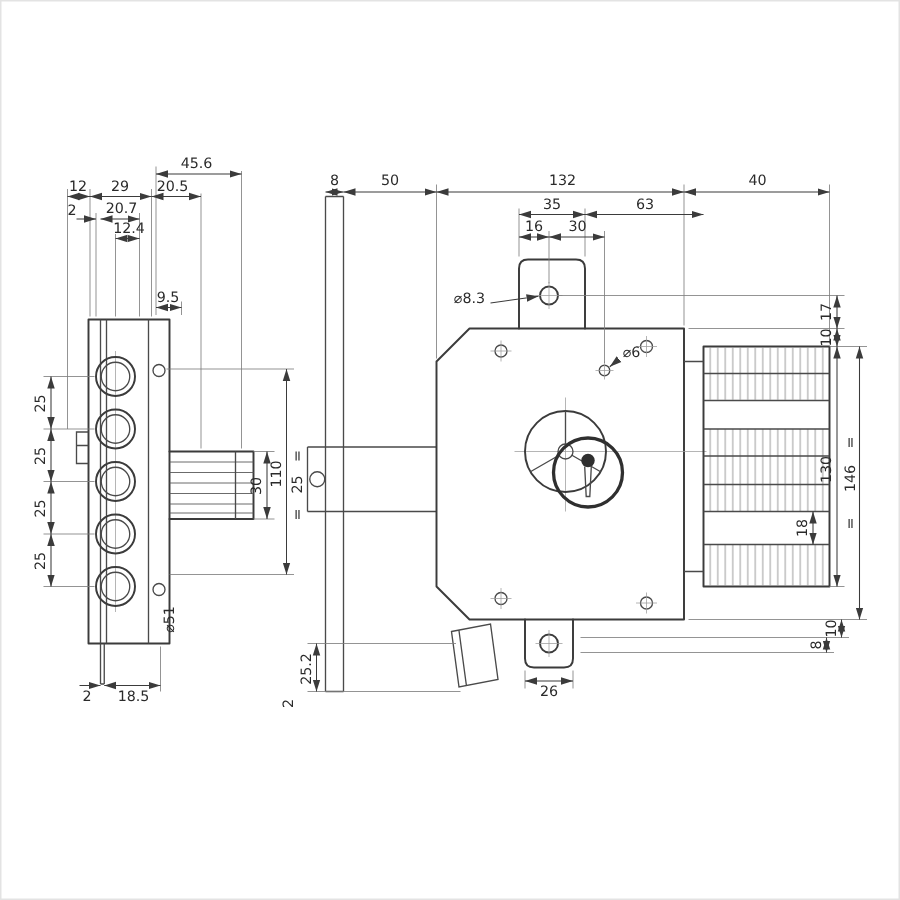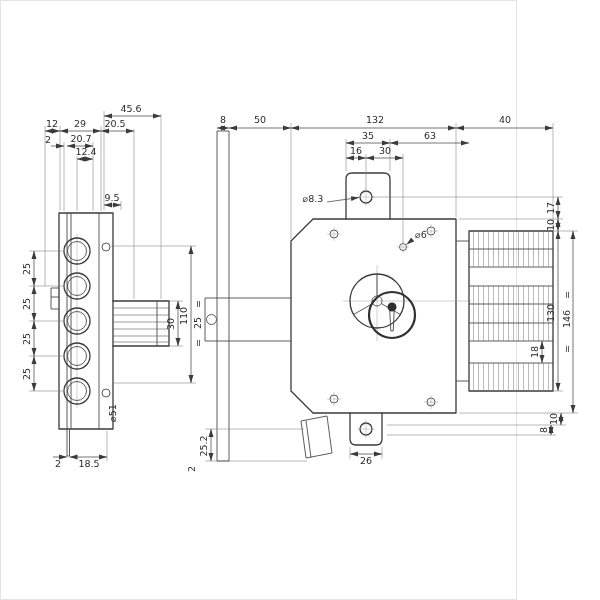--- a/index.html
+++ b/index.html
@@ -1,16 +1,16 @@
 <!DOCTYPE html>
 <html><head>
 <meta charset="utf-8">
 <style>
   html,body{margin:0;padding:0;background:#ffffff;}
-  .canvas{width:517px;height:600px;background:#fff;border:1px solid #e3e3e3;box-sizing:border-box;position:relative;}
+  .canvas{width:600px;height:600px;background:#fff;border:1px solid #e3e3e3;box-sizing:border-box;position:relative;}
   svg{display:block;}
   .ol{fill:none;stroke:#3b3b3b;stroke-width:1.3;stroke-linejoin:round;stroke-linecap:round;}
   .ol2{fill:none;stroke:#4a4a4a;stroke-width:0.9;}
   .ol3{fill:none;stroke:#5a5a5a;stroke-width:0.6;}
   .tl{fill:none;stroke:#7d7d7d;stroke-width:0.55;}
   .cl{fill:none;stroke:#9c9c9c;stroke-width:0.5;}
   .dl{fill:none;stroke:#3b3b3b;stroke-width:0.7;}
   text.dt{font:9.5px "DejaVu Sans", sans-serif;fill:#2b2b2b;text-anchor:middle;}
 </style>
 </head>

